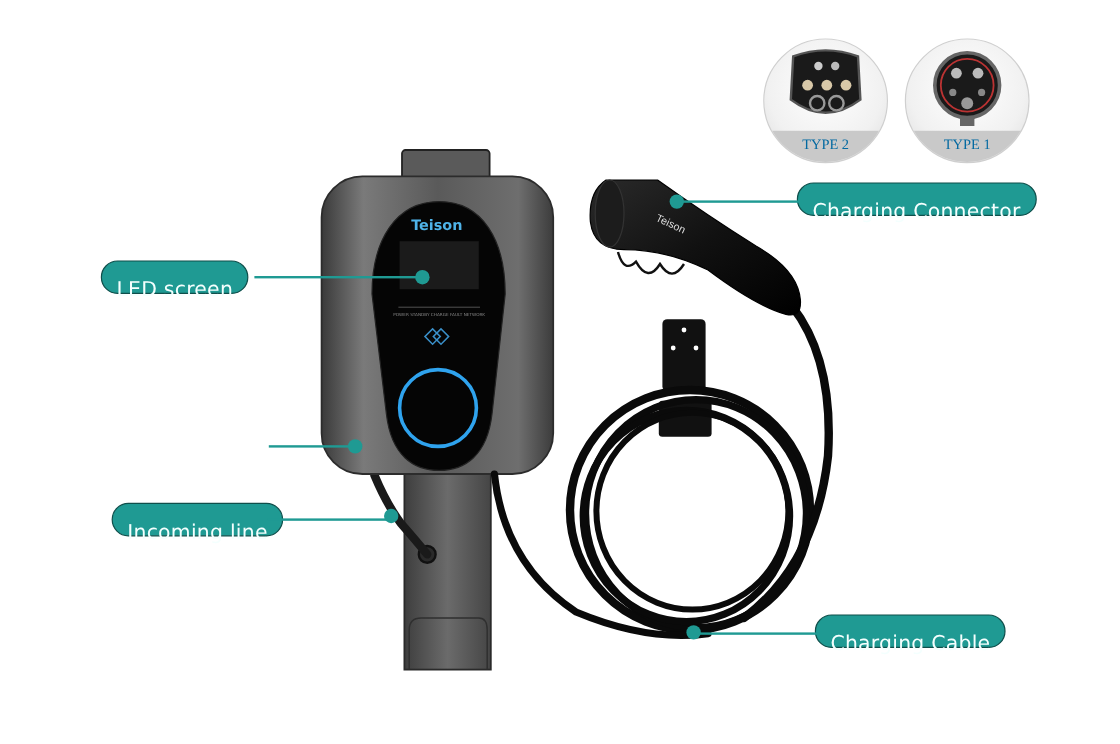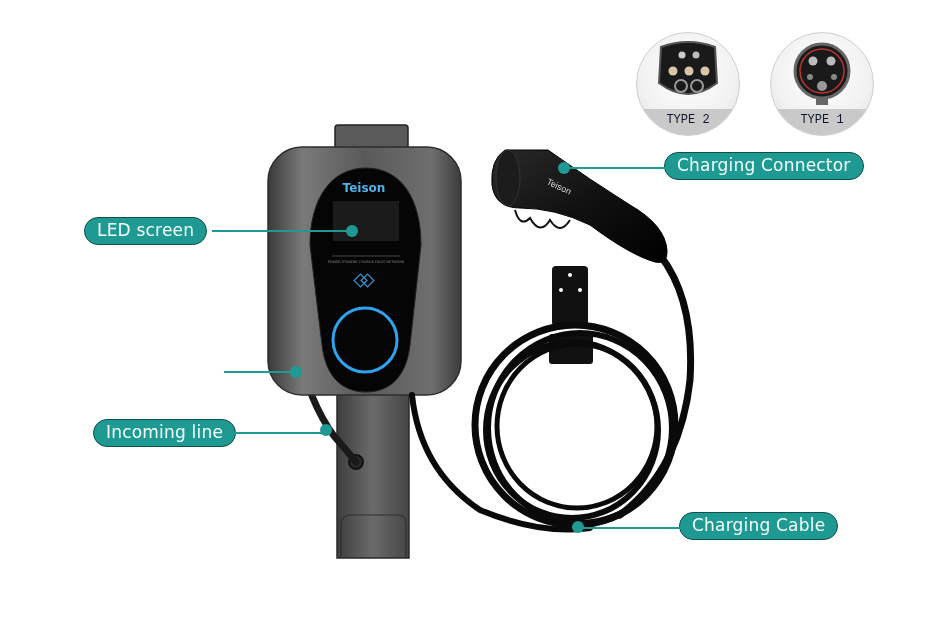--- a/index.html
+++ b/index.html
@@ -2,34 +2,34 @@
 <html><head>
   <meta charset="utf-8">
   <style>
     html, body { margin: 0; padding: 0; background: #ffffff; }
     body { width: 933px; height: 620px; position: relative; overflow: hidden;
            font-family: "DejaVu Sans", "Liberation Sans", sans-serif; }
     .stage { position: absolute; left: 0; top: 0; width: 933px; height: 620px; }
     .label {
       position: absolute; height: 28px; box-sizing: border-box;
       background: #1f9a93; color: #f4fffe; border: 1.5px solid #0f4f4b;
-      border-radius: 14px; padding: 0 12px; font-size: 17px; line-height: 25px;
+      border-radius: 14px; padding: 12px 12px; font-size: 17px; line-height: 25px;
       white-space: nowrap; letter-spacing: 0.2px;
     }
     .leader { position: absolute; height: 2px; background: #1f9a93; }
     .dot { position: absolute; width: 12px; height: 12px; border-radius: 50%; background: #1f9a93; }
     .badge {
       position: absolute; width: 102px; height: 102px; border-radius: 50%;
       background: radial-gradient(circle at 50% 40%, #ffffff 0%, #f1f1f1 60%, #d9d9d9 100%);
       border: 1px solid #cfcfcf; overflow: hidden;
     }
     .badge-caption {
       position: absolute; left: 0; right: 0; bottom: 0; height: 26px;
-      background: #c9c9c9; color: #0f172a; font-size: 12px; text-align: center; line-height: 22px;
-      font-family: Liberation Mono, monospace;
+      background: #c9c9c9; color: #0369a1; font-size: 12px; text-align: center; line-height: 22px;
+      font-family: Liberation Serif, serif;
     }
   </style>
 </head>
 <body>
 
 <div class="stage">
 
   <svg width="933" height="620" viewBox="0 0 933 620" style="position:absolute;left:0;top:0;">
     <defs>
       <linearGradient id="boxGrad" x1="0" x2="1" y1="0" y2="0">
@@ -112,21 +112,21 @@
       <circle cx="45" cy="22" r="3.5" fill="#ccc"></circle>
         <circle cx="59" cy="22" r="3.5" fill="#bbb"></circle>
       <circle cx="36" cy="38" r="4.5" fill="#d8c8a8"></circle>
         <circle cx="52" cy="38" r="4.5" fill="#d8c8a8"></circle>
         <circle cx="68" cy="38" r="4.5" fill="#d8c8a8"></circle>
       <circle cx="44" cy="53" r="6" fill="none" stroke="#999" stroke-width="2"></circle>
         <circle cx="60" cy="53" r="6" fill="none" stroke="#999" stroke-width="2"></circle>
     </svg>
     <div class="badge-caption">TYPE 2</div>
   </div>
-  <div class="badge" style="left:770px; top:32px;">
+  <div class="badge" style="left:754px; top:32px;">
     <svg width="102" height="76" viewBox="0 0 102 76">
       <circle cx="51" cy="38" r="27" fill="#1a1a1a" stroke="#666" stroke-width="3"></circle>
       <circle cx="51" cy="38" r="22" fill="none" stroke="#b33" stroke-width="1.5"></circle>
       <circle cx="42" cy="28" r="4.5" fill="#bbb"></circle>
         <circle cx="60" cy="28" r="4.5" fill="#bbb"></circle>
       <circle cx="39" cy="44" r="3" fill="#888"></circle>
         <circle cx="63" cy="44" r="3" fill="#888"></circle>
       <circle cx="51" cy="53" r="5" fill="#999"></circle>
       <rect x="45" y="64" width="12" height="8" fill="#666"></rect>
     </svg>

